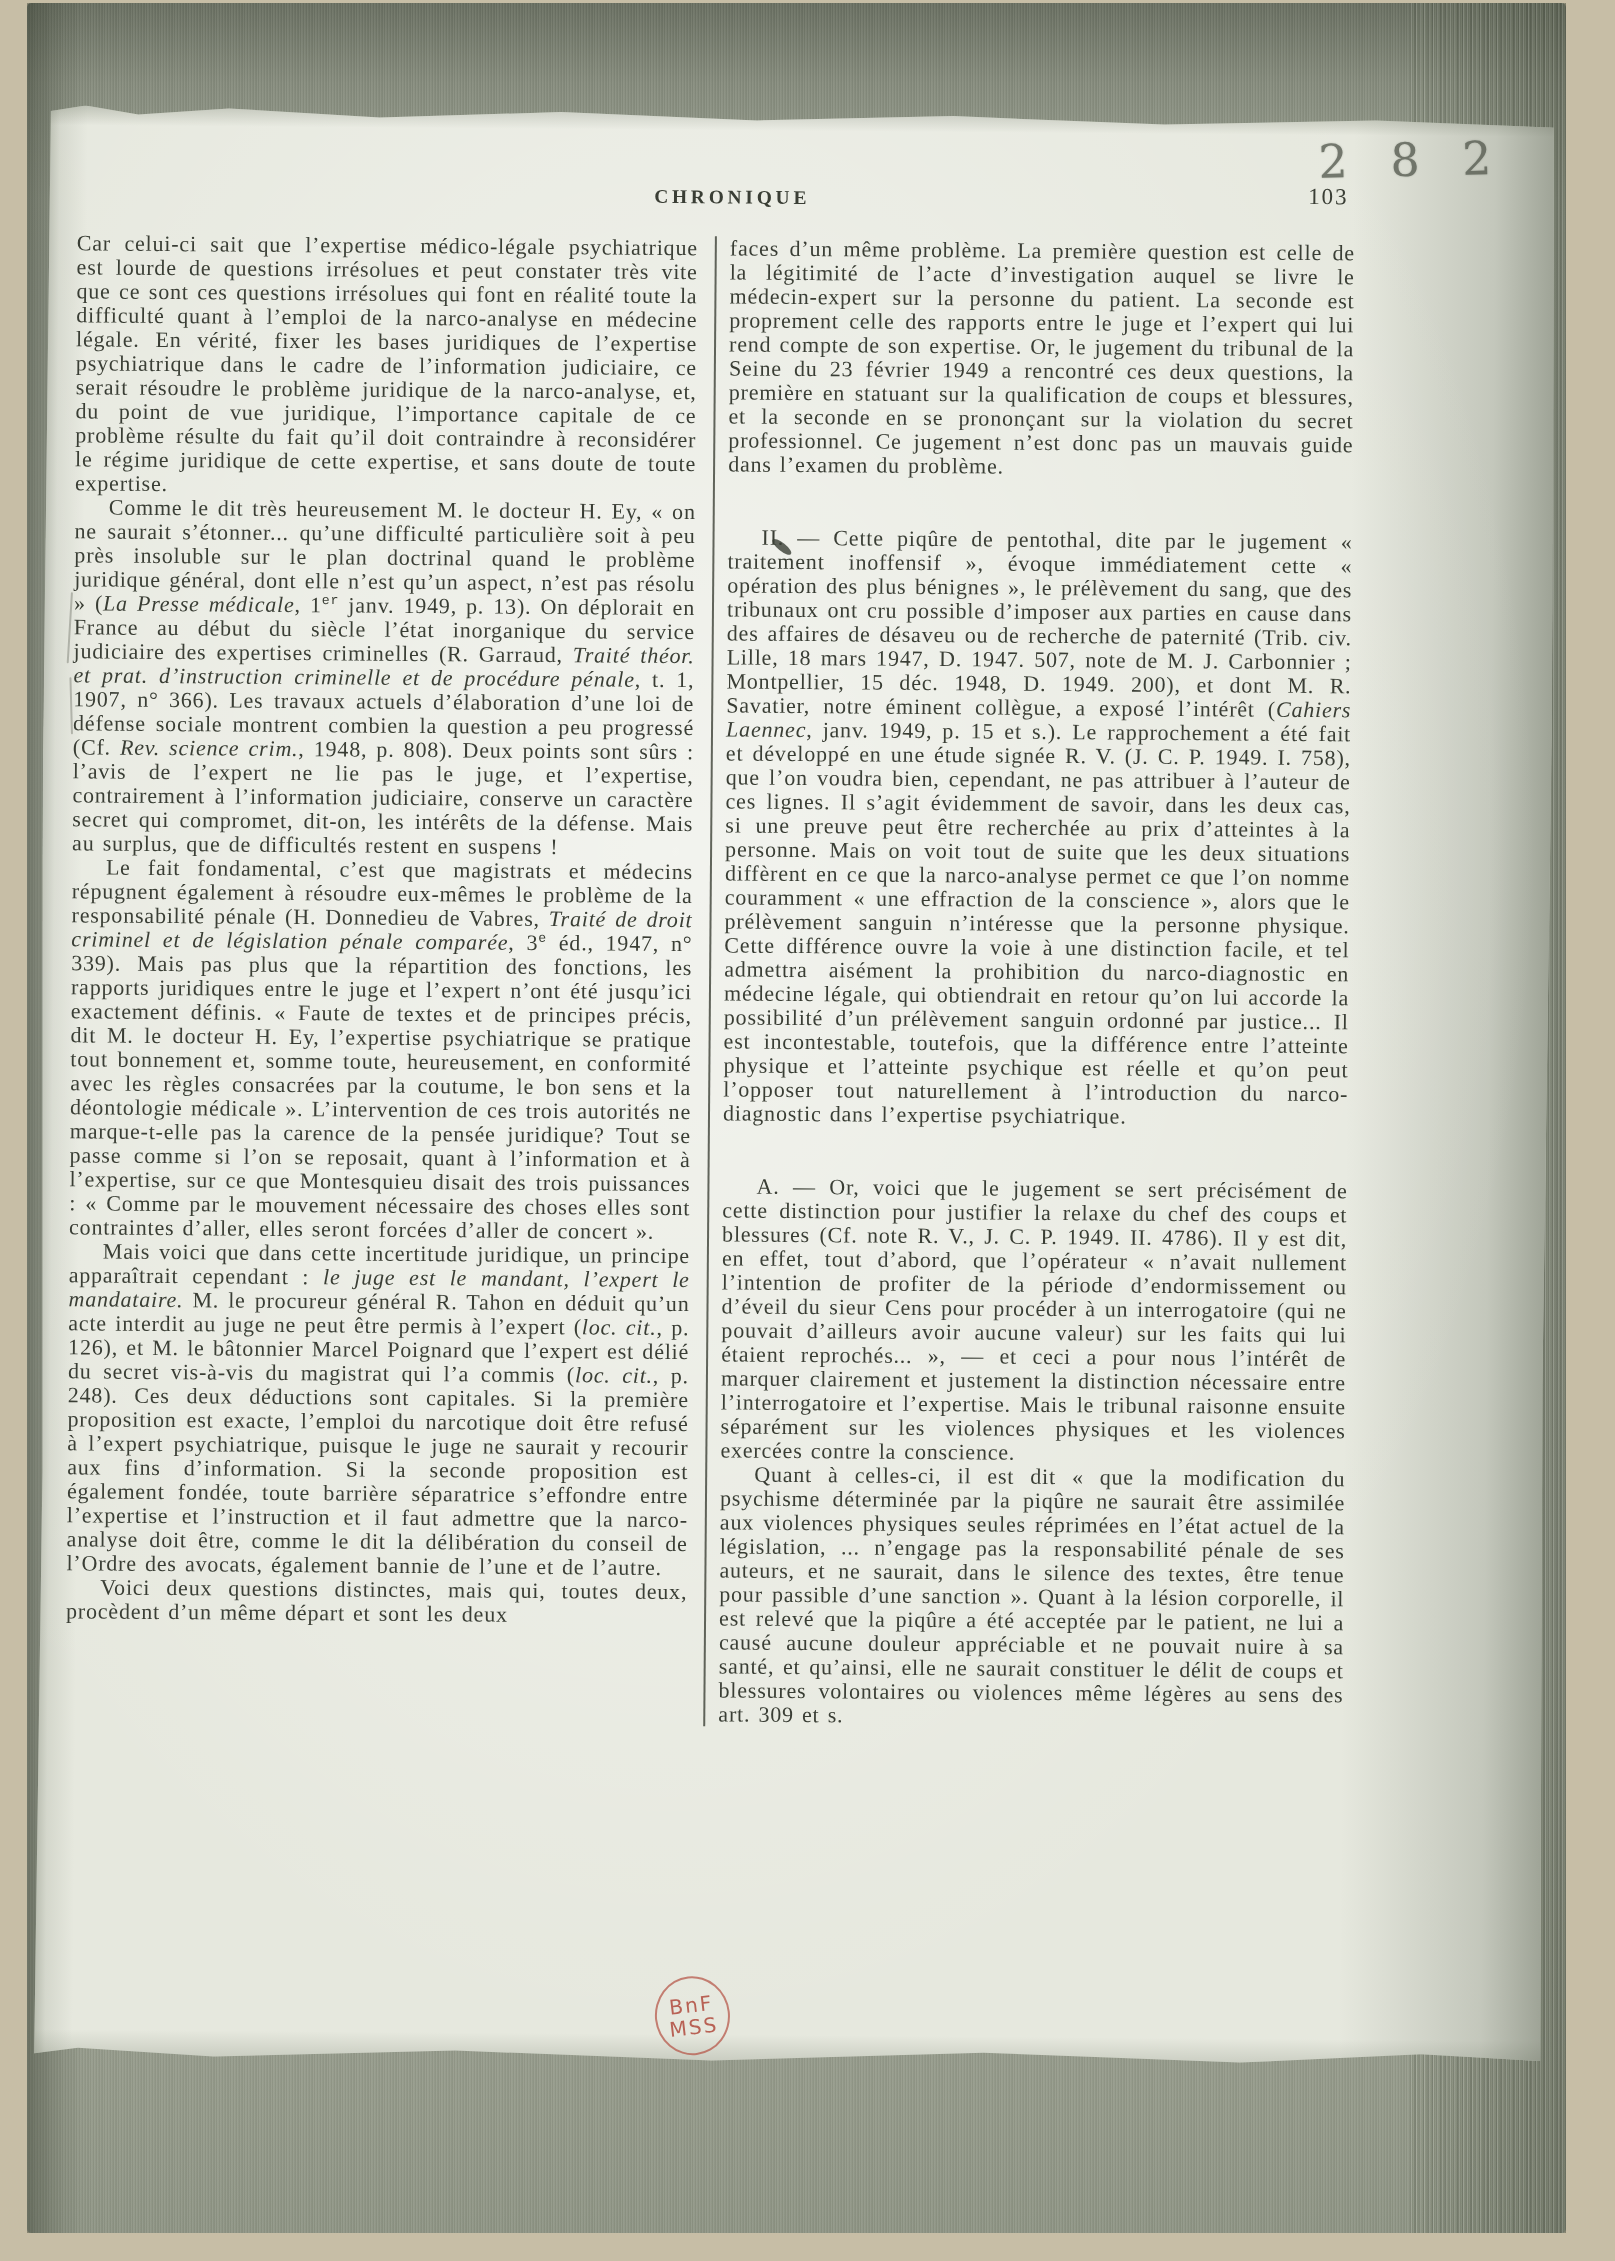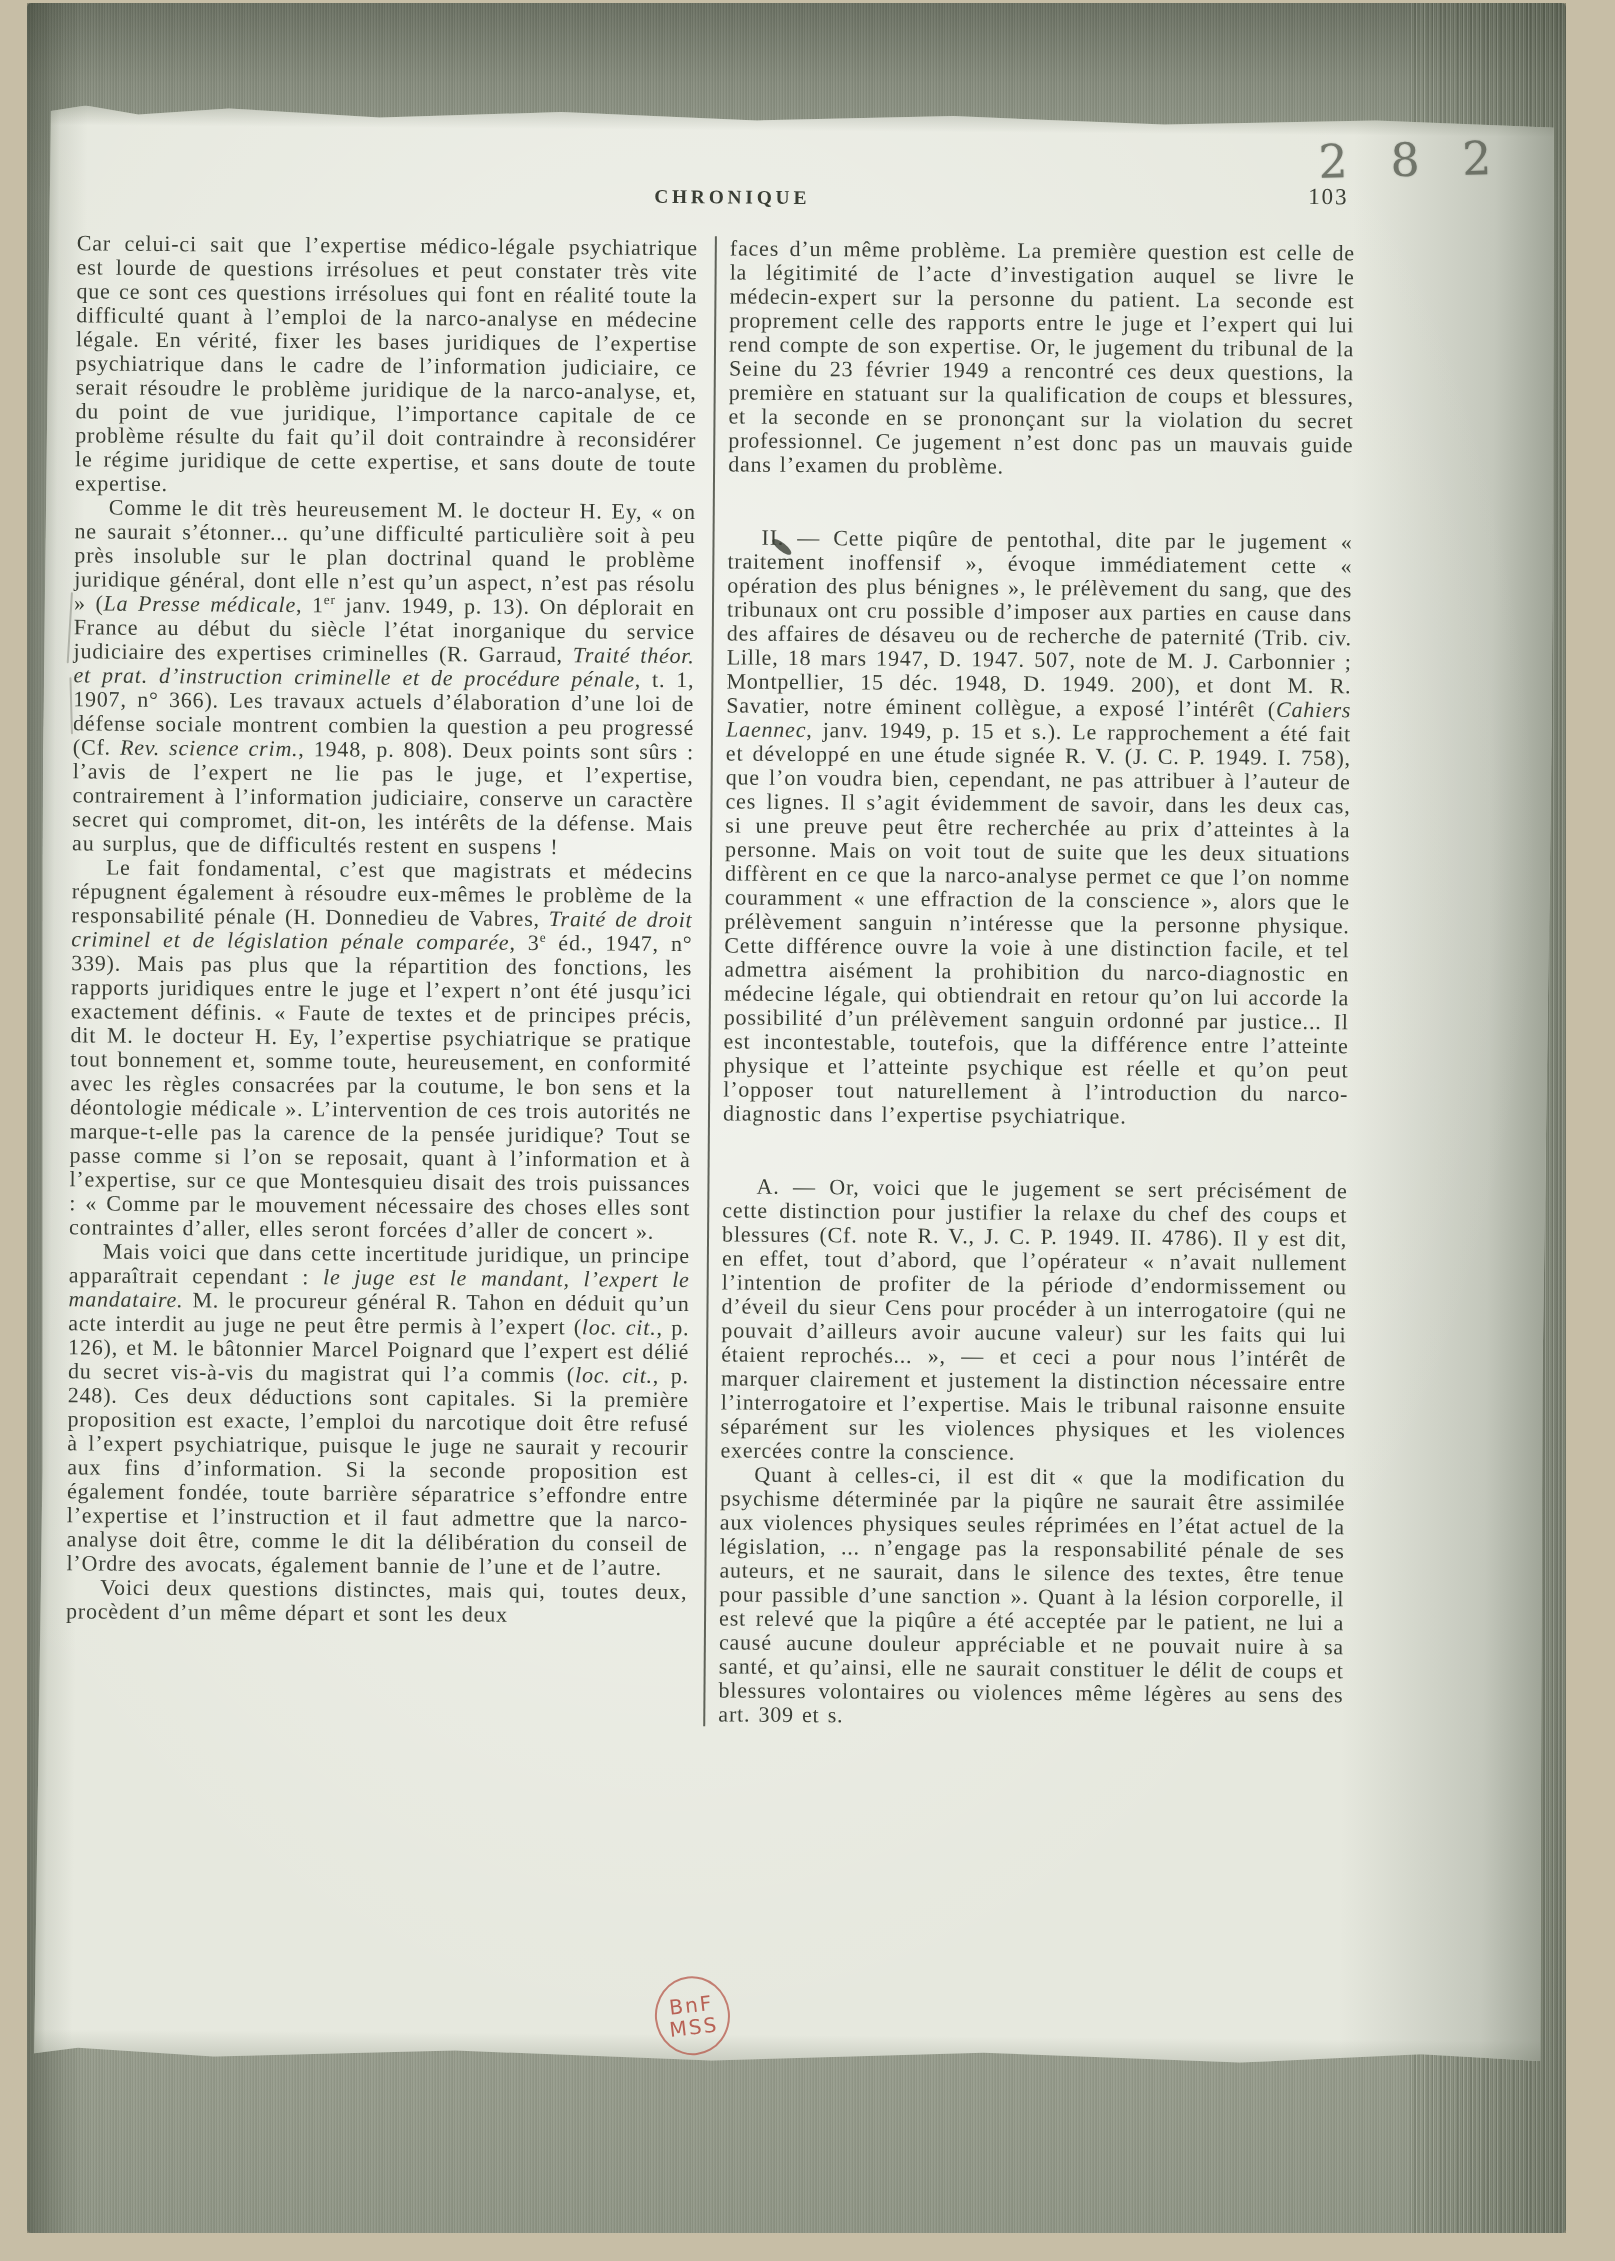--- a/index.html
+++ b/index.html
@@ -38,21 +38,21 @@
   .textblock{position:absolute;left:30px;top:126px;width:1312px;display:flex;align-items:stretch;}
   .col{color:#3a3e35;}
   .col.left{width:621px;}
   .col.right{width:625px;}
   .rule{width:1.9px;margin-left:17px;margin-right:13.2px;background:rgba(56,60,50,.78);align-self:stretch;}
   .col p{margin:0;font-size:22px;line-height:24px;text-align:justify;
          letter-spacing:0.8px;word-spacing:1.9px;hyphens:none;}
   .col p.indent{text-indent:34px;}
   .col p.gap{margin-top:49px;}
   .col i{font-style:italic;}
-  .col sup{font-size:60%;vertical-align:super;line-height:0;}
+  .col sup{font-size:60%;vertical-align:super;line-height:0;font-family:Liberation Mono, monospace;}
   .stamp{position:absolute;left:622px;top:1866px;width:71px;height:75px;border-radius:50%;
          border:2.8px solid rgba(183,87,74,.8);transform:rotate(-7deg);
          display:flex;flex-direction:column;align-items:center;justify-content:center;
          color:#b5574a;font-family:"DejaVu Sans",sans-serif;opacity:.92;}
   .stamp span{font-size:20.3px;line-height:22px;letter-spacing:1.9px;}
   .smudge{position:absolute;left:726px;top:432px;width:23px;height:7.6px;border-radius:50%;
           background:#3a3e35;transform:rotate(38deg);opacity:.8;}
   .mark{position:absolute;width:2.4px;background:rgba(70,75,63,.32);border-radius:1.4px;}
   .mark.m1{left:24.6px;top:487px;height:71px;transform:rotate(3deg);}
   .mark.m2{left:27.4px;top:572px;height:57px;transform:rotate(-2deg);}

